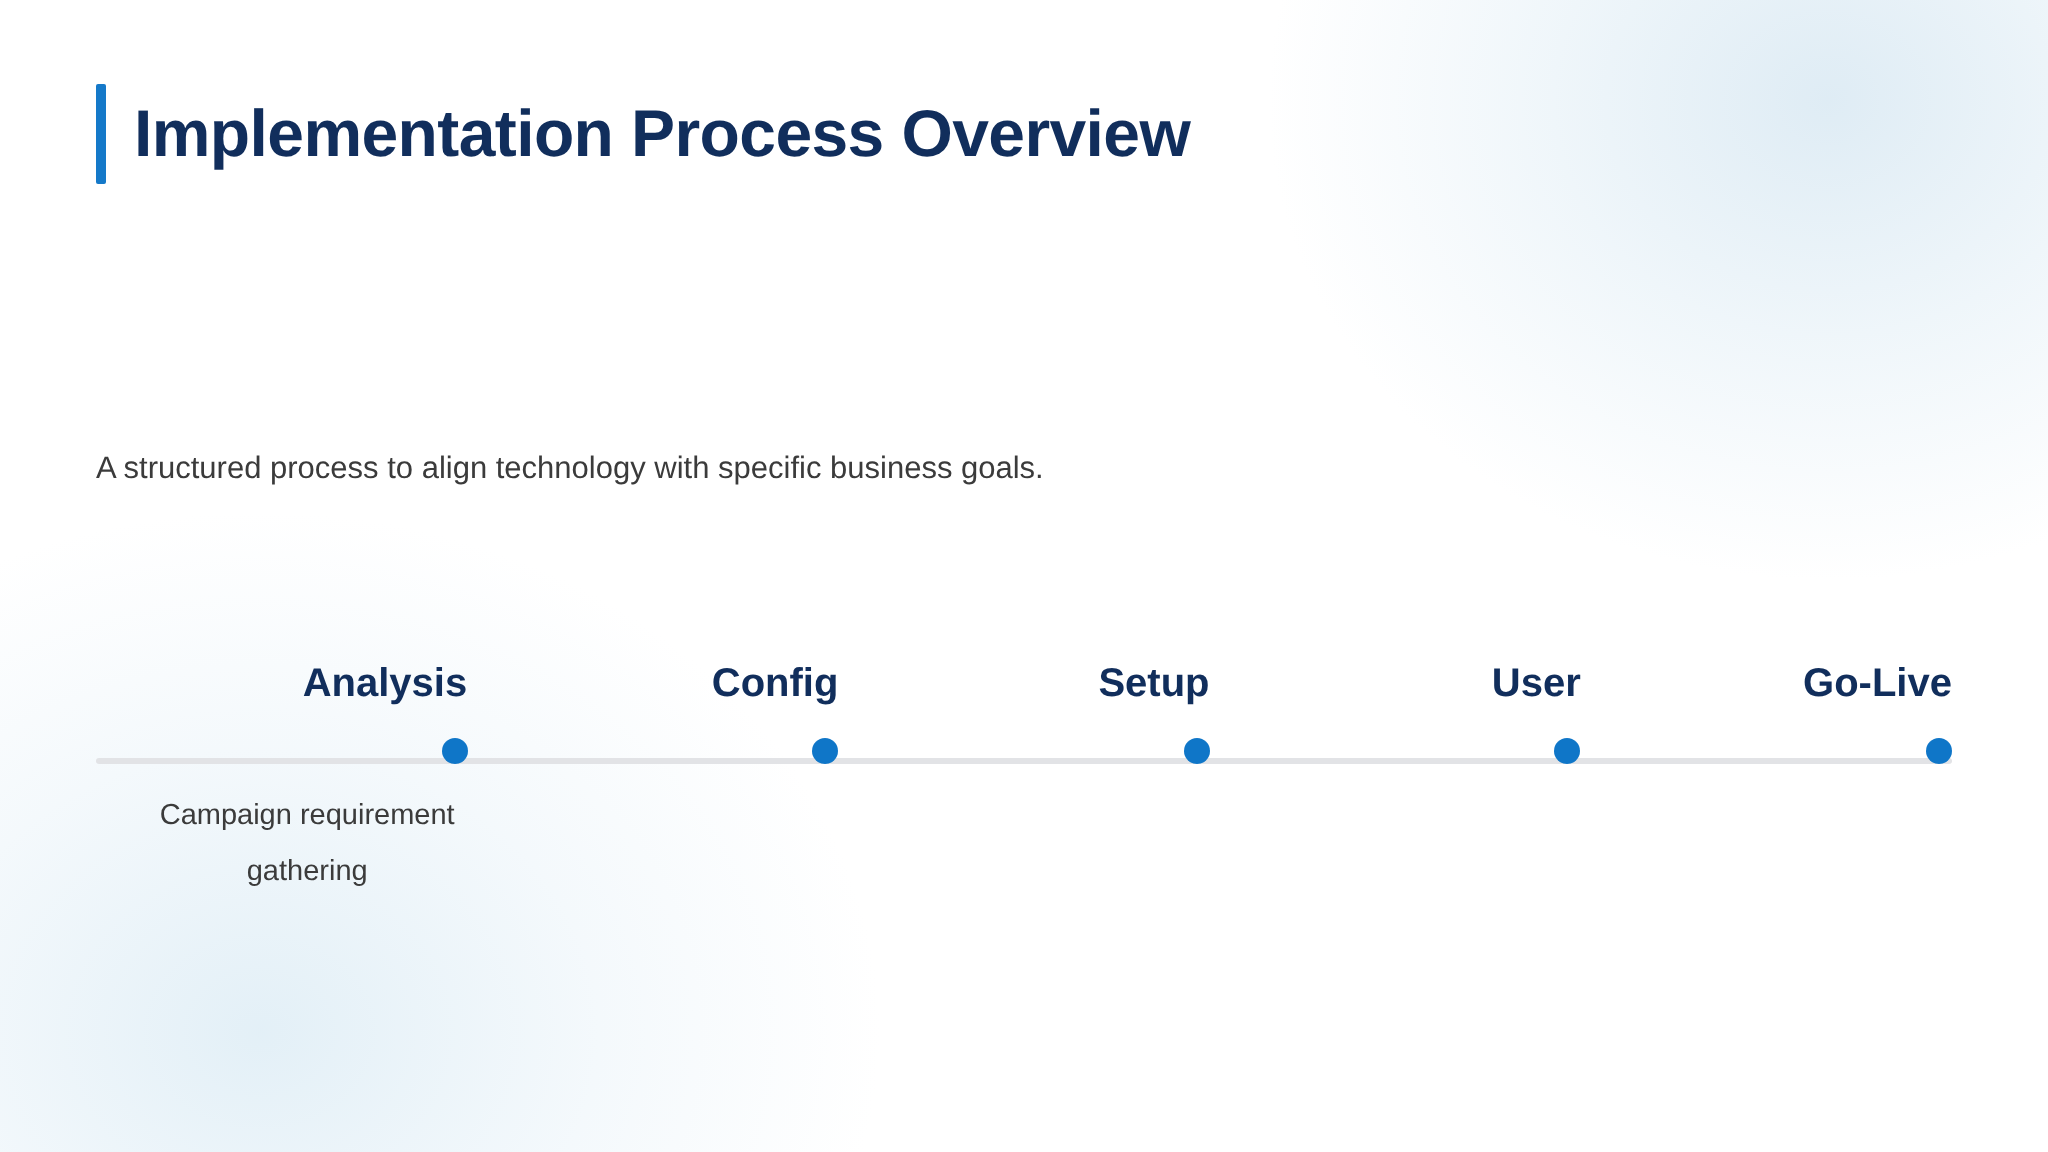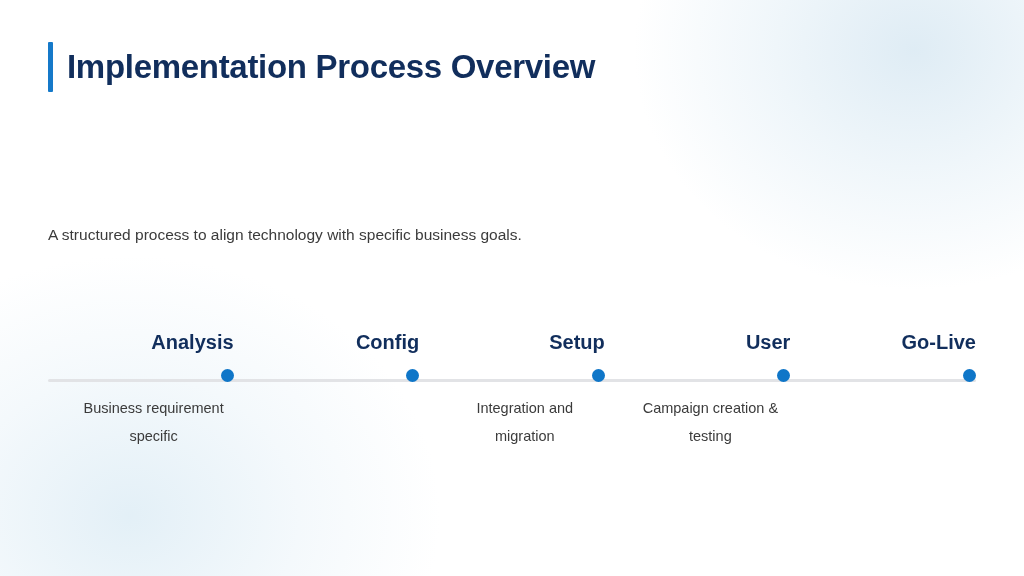--- a/index.html
+++ b/index.html
@@ -162,44 +162,42 @@
 
     <div class="timeline">
       <div class="timeline-line"></div>
       <div class="steps">
 
         <div class="step">
           <div class="step-label">Analysis</div>
           <div class="step-dot-wrap">
             <div class="step-dot"></div>
           </div>
-          <div class="step-desc">Business requirement specific</div>
+          <div class="step-desc">Campaign requirement gathering</div>
         </div>
 
         <div class="step">
           <div class="step-label">Config</div>
           <div class="step-dot-wrap">
             <div class="step-dot"></div>
           </div>
         </div>
 
         <div class="step">
           <div class="step-label">Setup</div>
           <div class="step-dot-wrap">
             <div class="step-dot"></div>
           </div>
-          <div class="step-desc">Integration and migration</div>
         </div>
 
         <div class="step">
           <div class="step-label">User</div>
           <div class="step-dot-wrap">
             <div class="step-dot"></div>
           </div>
-          <div class="step-desc">Campaign creation &amp; testing</div>
         </div>
 
         <div class="step">
           <div class="step-label">Go-Live</div>
           <div class="step-dot-wrap">
             <div class="step-dot"></div>
           </div>
         </div>
 
       </div>

